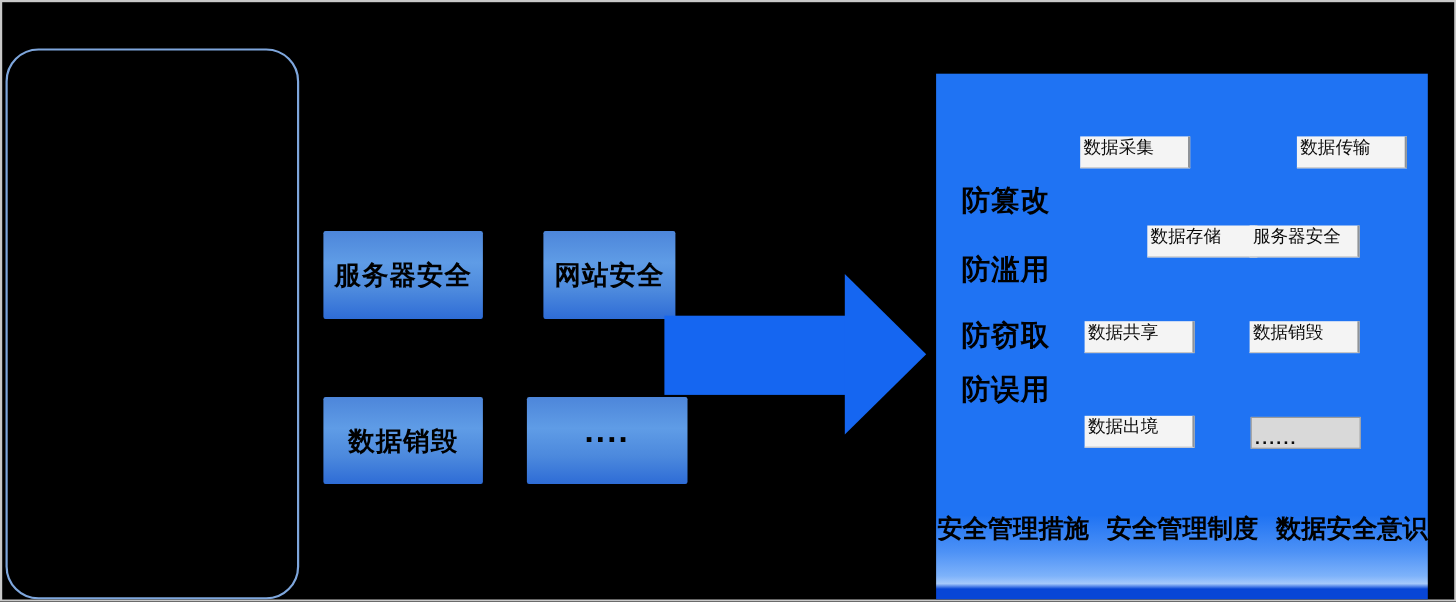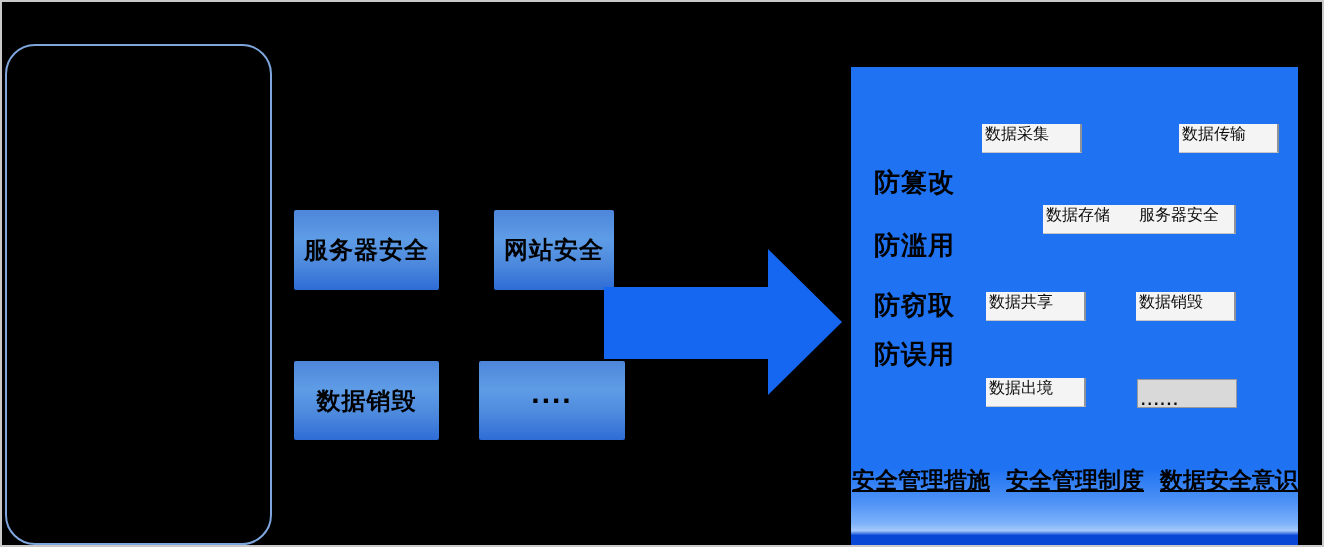--- a/index.html
+++ b/index.html
@@ -97,21 +97,20 @@
     border:1px solid #9a9a9a;
     align-items:flex-end;
     font-size:16px;font-weight:bold;letter-spacing:2px;
     line-height:14px;
   }
   .bottom-row{
     position:absolute;left:1px;top:398px;width:446px;
     display:flex;justify-content:space-between;
     color:#000;font-size:23px;font-weight:bold;
     white-space:nowrap;
-    text-decoration:underline;
   }
 </style>
 </head>
 <body>
 
 <div class="screen">
 
 
   <div class="legacy-frame"></div>
 

